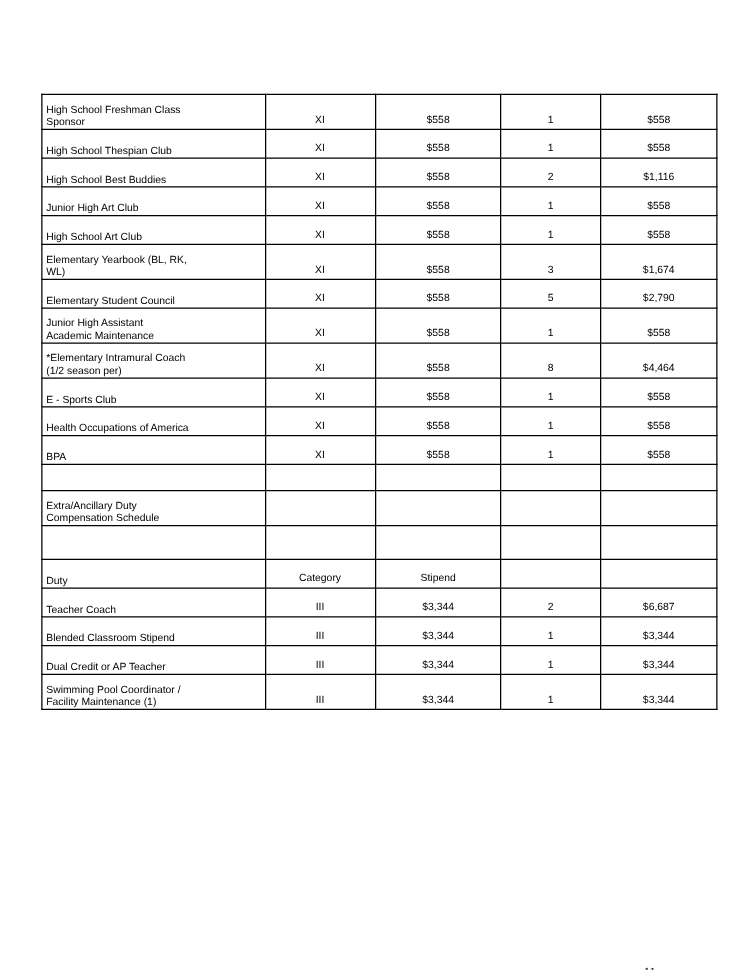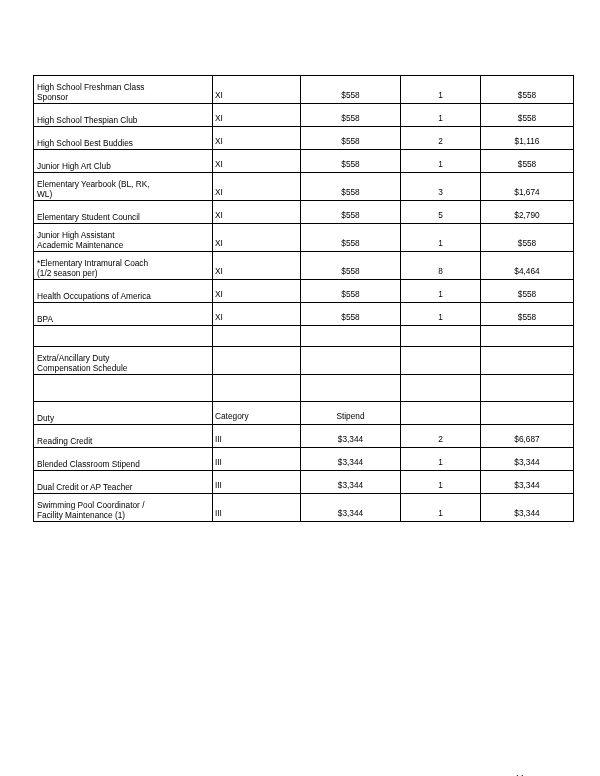--- a/index.html
+++ b/index.html
@@ -54,21 +54,21 @@
     display: block;
     padding: 0 3px 2.5px 3px;
   }
 
   td.duty-cell { vertical-align: top; }
   td.duty-cell .cell-inner { padding: 2.5px 3px 0 3px; }
 
   td.num { text-align: center; }
   td.num .cell-inner { padding: 0 3px 2.5px 3px; }
 
-  td.cat .cell-inner { padding-left: 2px; }
+  td.cat .cell-inner { padding-left: 2px; text-align: center; }
 
   
   tr.r-tall   td { height: 27px; }
   tr.r-short  td { height: 22px; }
   tr.r-blank  td { height: 20px; }
   tr.r-blank2 td { height: 26px; }
 
   #page-number {
     position: absolute;
     left: 515px;
@@ -115,20 +115,27 @@
           <td class="num"><span class="cell-inner">2</span></td>
           <td class="num"><span class="cell-inner">$1,116</span></td>
         </tr>
         <tr class="r-short">
           <td class="duty-cell"><span class="cell-inner">Junior High Art Club</span></td>
           <td class="cat"><span class="cell-inner">XI</span></td>
           <td class="num"><span class="cell-inner">$558</span></td>
           <td class="num"><span class="cell-inner">1</span></td>
           <td class="num"><span class="cell-inner">$558</span></td>
         </tr>
+        <tr class="r-short">
+          <td class="duty-cell"><span class="cell-inner">High School Art Club</span></td>
+          <td class="cat"><span class="cell-inner">XI</span></td>
+          <td class="num"><span class="cell-inner">$558</span></td>
+          <td class="num"><span class="cell-inner">1</span></td>
+          <td class="num"><span class="cell-inner">$558</span></td>
+        </tr>
         <tr class="r-tall">
           <td class="duty-cell"><span class="cell-inner">Elementary Yearbook (BL, RK,
 WL)</span></td>
           <td class="cat"><span class="cell-inner">XI</span></td>
           <td class="num"><span class="cell-inner">$558</span></td>
           <td class="num"><span class="cell-inner">3</span></td>
           <td class="num"><span class="cell-inner">$1,674</span></td>
         </tr>
         <tr class="r-short">
           <td class="duty-cell"><span class="cell-inner">Elementary Student Council</span></td>
@@ -145,20 +152,27 @@
           <td class="num"><span class="cell-inner">1</span></td>
           <td class="num"><span class="cell-inner">$558</span></td>
         </tr>
         <tr class="r-tall">
           <td class="duty-cell"><span class="cell-inner">*Elementary Intramural Coach
 (1/2 season per)</span></td>
           <td class="cat"><span class="cell-inner">XI</span></td>
           <td class="num"><span class="cell-inner">$558</span></td>
           <td class="num"><span class="cell-inner">8</span></td>
           <td class="num"><span class="cell-inner">$4,464</span></td>
+        </tr>
+        <tr class="r-short">
+          <td class="duty-cell"><span class="cell-inner">E - Sports Club</span></td>
+          <td class="cat"><span class="cell-inner">XI</span></td>
+          <td class="num"><span class="cell-inner">$558</span></td>
+          <td class="num"><span class="cell-inner">1</span></td>
+          <td class="num"><span class="cell-inner">$558</span></td>
         </tr>
         <tr class="r-short">
           <td class="duty-cell"><span class="cell-inner">Health Occupations of America</span></td>
           <td class="cat"><span class="cell-inner">XI</span></td>
           <td class="num"><span class="cell-inner">$558</span></td>
           <td class="num"><span class="cell-inner">1</span></td>
           <td class="num"><span class="cell-inner">$558</span></td>
         </tr>
         <tr class="r-short">
           <td class="duty-cell"><span class="cell-inner">BPA</span></td>
@@ -190,21 +204,21 @@
           <td class="num"><span class="cell-inner"></span></td>
         </tr>
         <tr class="r-short">
           <td class="duty-cell"><span class="cell-inner">Duty</span></td>
           <td class="cat"><span class="cell-inner">Category</span></td>
           <td class="num"><span class="cell-inner">Stipend</span></td>
           <td class="num"><span class="cell-inner"></span></td>
           <td class="num"><span class="cell-inner"></span></td>
         </tr>
         <tr class="r-short">
-          <td class="duty-cell"><span class="cell-inner">Reading Credit</span></td>
+          <td class="duty-cell"><span class="cell-inner">Teacher Coach</span></td>
           <td class="cat"><span class="cell-inner">III</span></td>
           <td class="num"><span class="cell-inner">$3,344</span></td>
           <td class="num"><span class="cell-inner">2</span></td>
           <td class="num"><span class="cell-inner">$6,687</span></td>
         </tr>
         <tr class="r-short">
           <td class="duty-cell"><span class="cell-inner">Blended Classroom Stipend</span></td>
           <td class="cat"><span class="cell-inner">III</span></td>
           <td class="num"><span class="cell-inner">$3,344</span></td>
           <td class="num"><span class="cell-inner">1</span></td>

